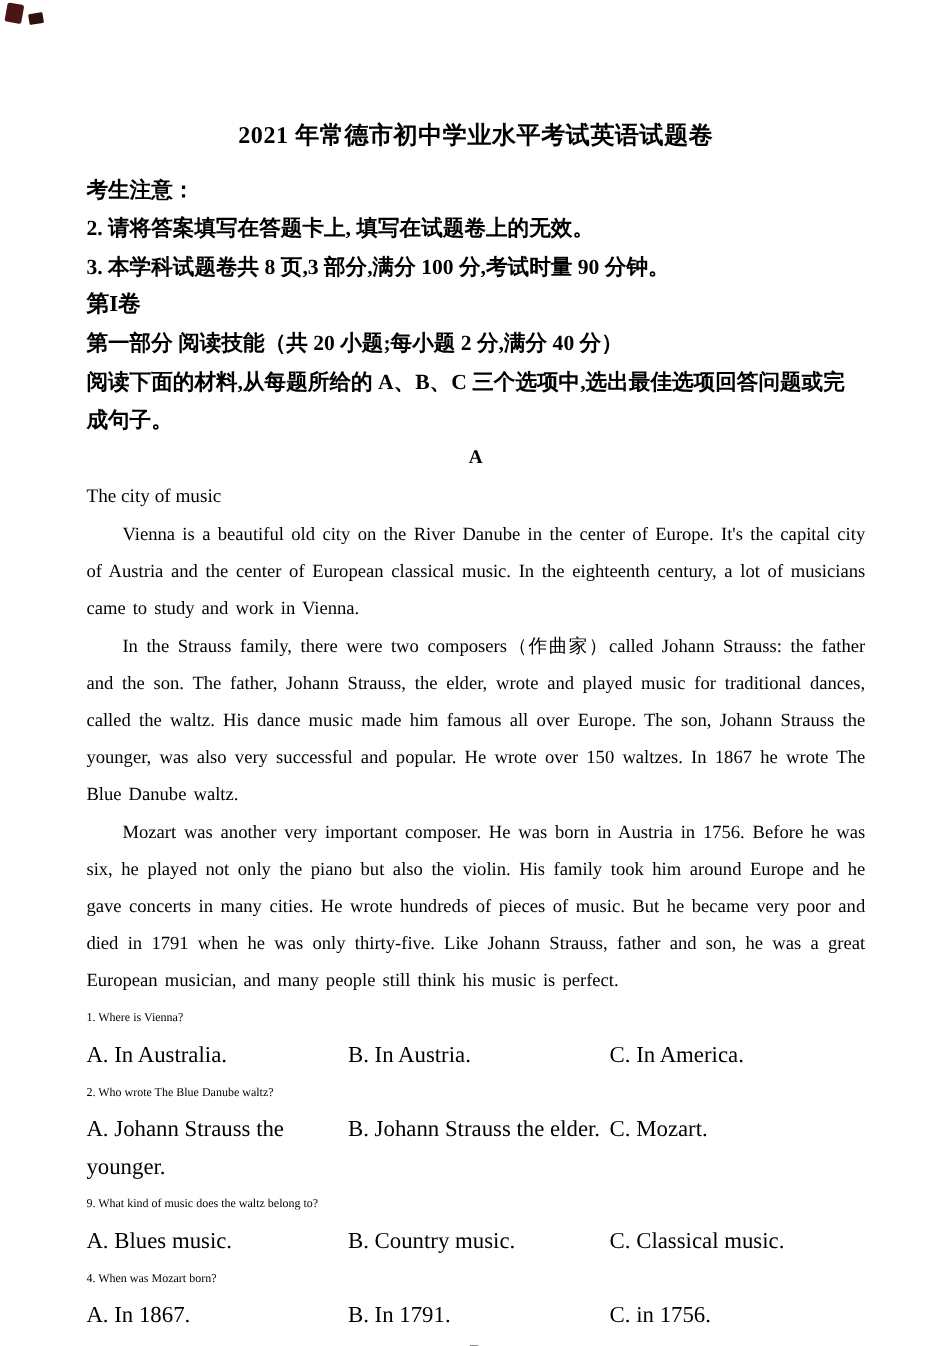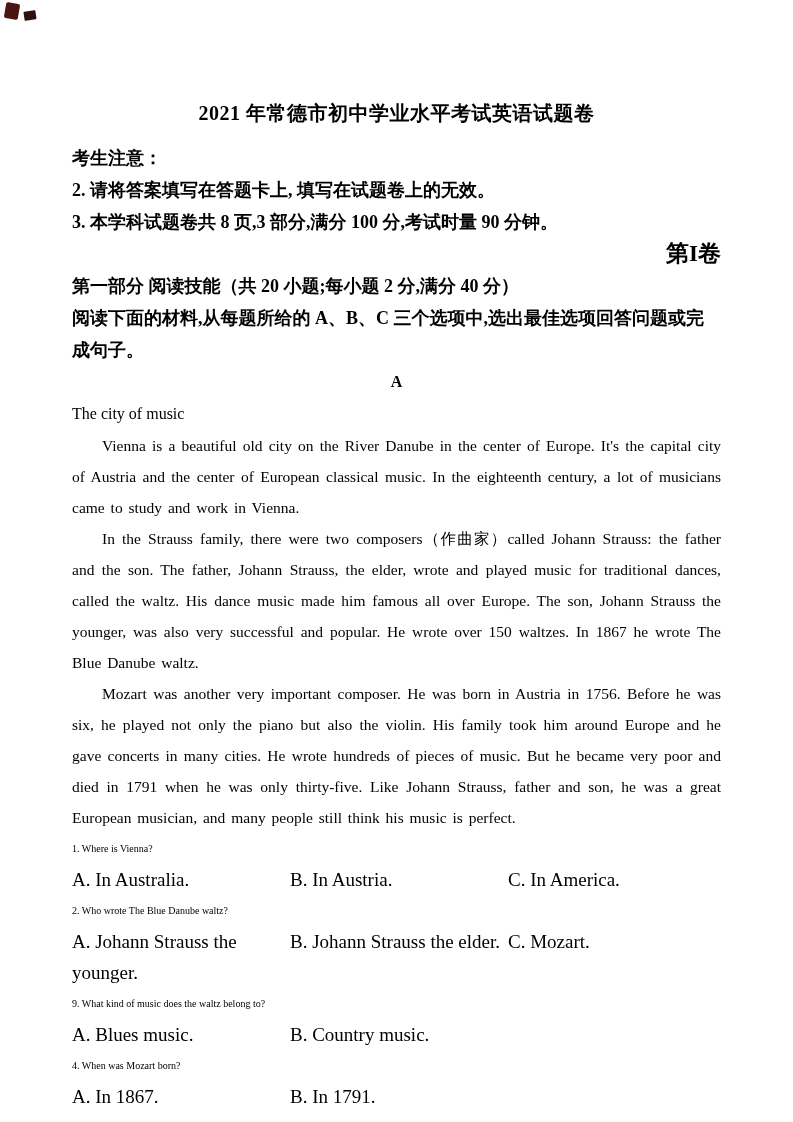--- a/index.html
+++ b/index.html
@@ -24,21 +24,21 @@
 
   .exam-title {
     text-align:center; font-size:20px; font-weight:bold;
     line-height:30px; margin-bottom:14px;
     letter-spacing:0.5px;
     margin-top:44px;
   }
   .cn-line {
     font-size:18px; font-weight:bold; line-height:32px;
   }
-  .volume-heading { font-size:23px; font-weight:bold; line-height:32px; text-align:right; }
+  .volume-heading { font-size:19px; font-weight:bold; line-height:32px; text-align:left; }
   .passage-label { font-size:16px; font-weight:bold; line-height:32px; text-align:center; }
   .passage-title { font-size:16px; font-weight:normal; line-height:32px; }
 
   .para {
     font-size:15.5px; line-height:31px;
     text-align:justify; text-indent:30px;
     word-spacing:2px;
   }
   .question-block { }
   .question-text { font-size:10px; line-height:31px; }
@@ -89,26 +89,28 @@
       <span>B. Johann Strauss the elder.</span>
       <span>C. Mozart.</span>
     </div>
   </div>
 
   <div class="question-block">
     <p class="question-text">9. What kind of music does the waltz belong to?</p>
     <div class="options-row">
       <span>A. Blues music.</span>
       <span>B. Country music.</span>
+      <span>C. Classical music.</span>
     </div>
   </div>
 
   <div class="question-block">
     <p class="question-text">4. When was Mozart born?</p>
     <div class="options-row">
       <span>A. In 1867.</span>
       <span>B. In 1791.</span>
+      <span>C. in 1756.</span>
     </div>
   </div>
 
   <p class="next-label">B</p>
 
 </div>
 
 </body></html>

